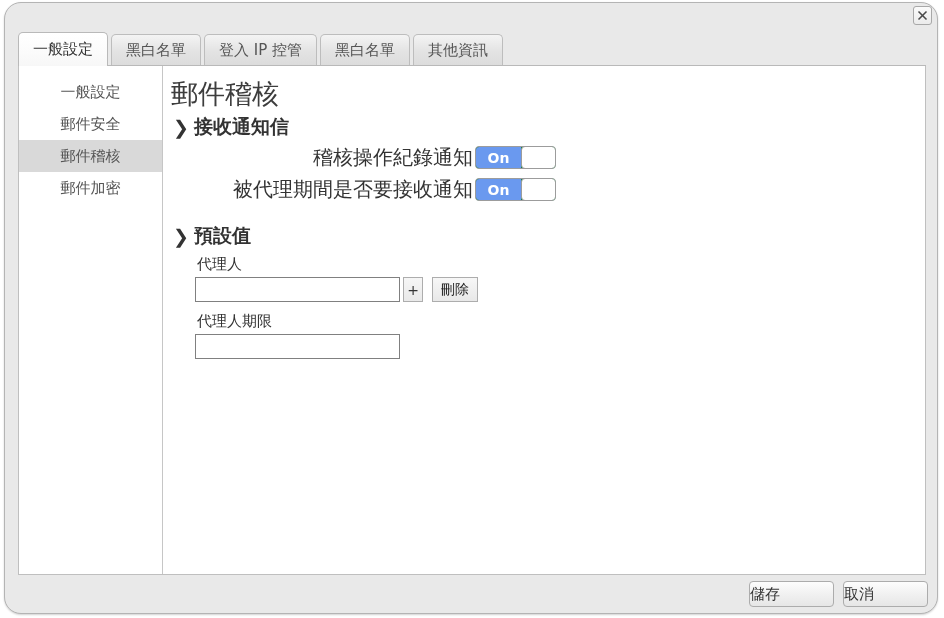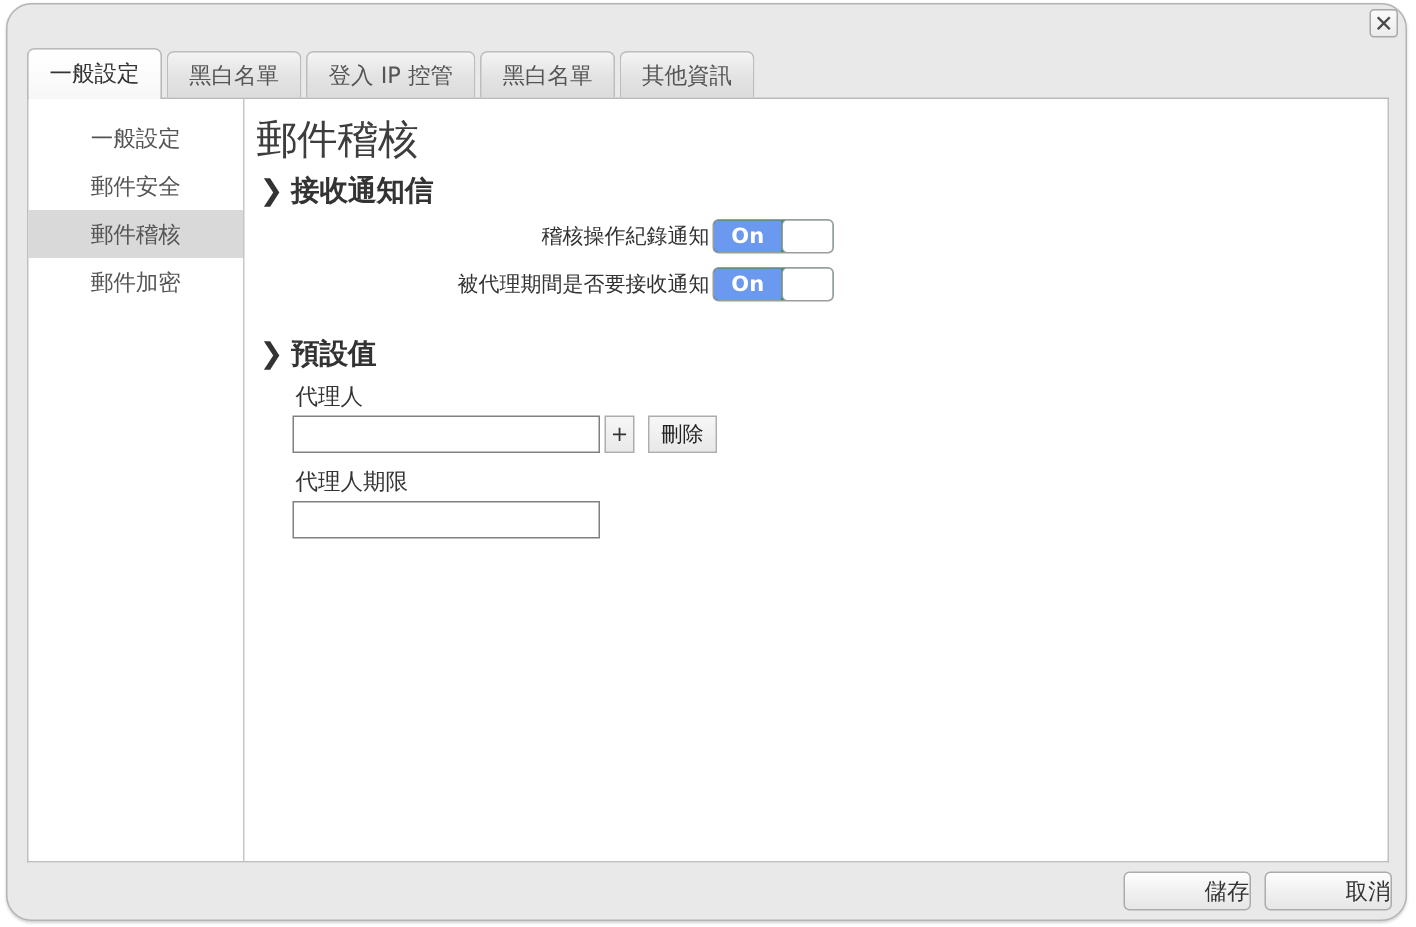--- a/index.html
+++ b/index.html
@@ -160,21 +160,21 @@
     display: flex;
     align-items: center;
     justify-content: flex-start;
     margin-bottom: 9px;
     height: 23px;
   }
   .toggle-label {
     width: 304px;
     text-align: right;
     padding-right: 2px;
-    font-size: 14px;
+    font-size: 20px;
     color: #333333;
     white-space: nowrap;
   }
   .switch {
     width: 81px;
     height: 23px;
     border: 1px solid #9c9c9c;
     border-radius: 4px;
     background: #15803d;
     box-sizing: border-box;
@@ -277,25 +277,24 @@
   .foot-btn {
     width: 85px;
     height: 26px;
     border: 1px solid #acacac;
     border-radius: 4px;
     background: linear-gradient(to bottom, #fdfdfd 0%, #f1f1f1 50%, #e6e6e6 100%);
     font-size: 15px;
     color: #333333;
     display: flex;
     align-items: center;
-    justify-content: flex-end;
+    justify-content: flex-start;
     cursor: pointer;
     box-sizing: border-box;
     font-family: Liberation Serif, serif;
-    padding-left: 44px;
   }
 </style>
 </head>
 <body>
 
 <div class="window">
 
   <div class="titlebar">
     <div class="close-btn">
       <svg width="11" height="11" viewBox="0 0 11 11">

